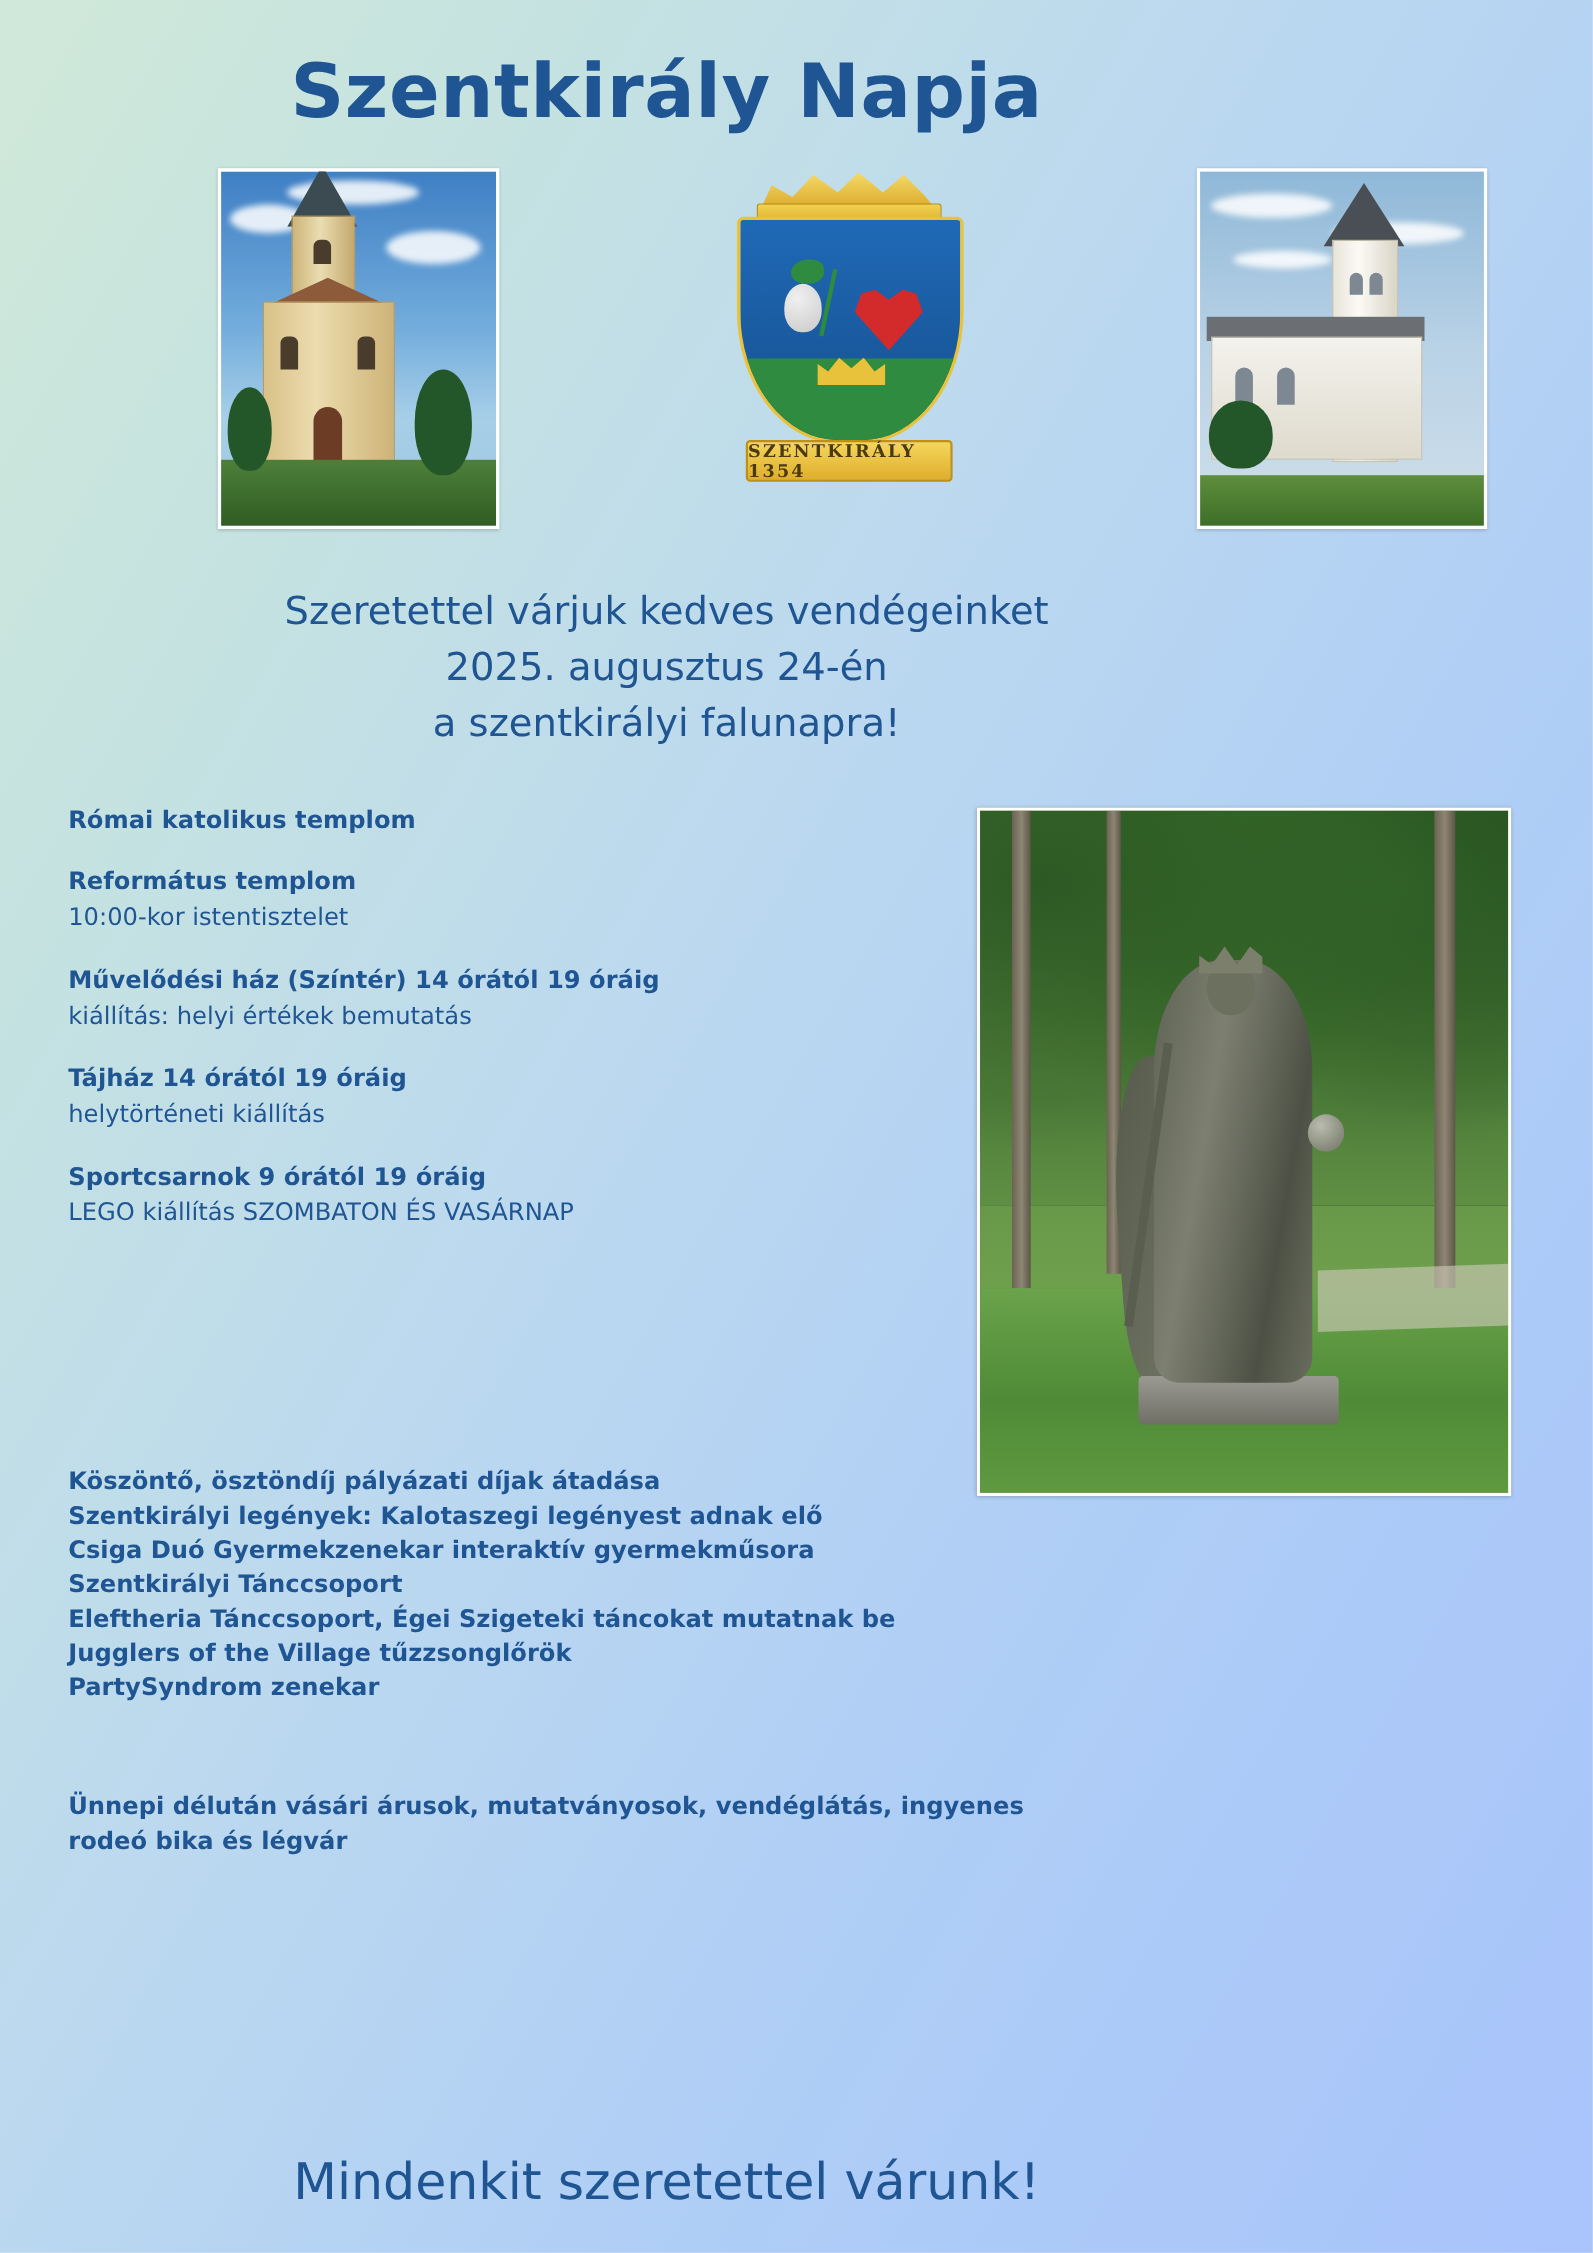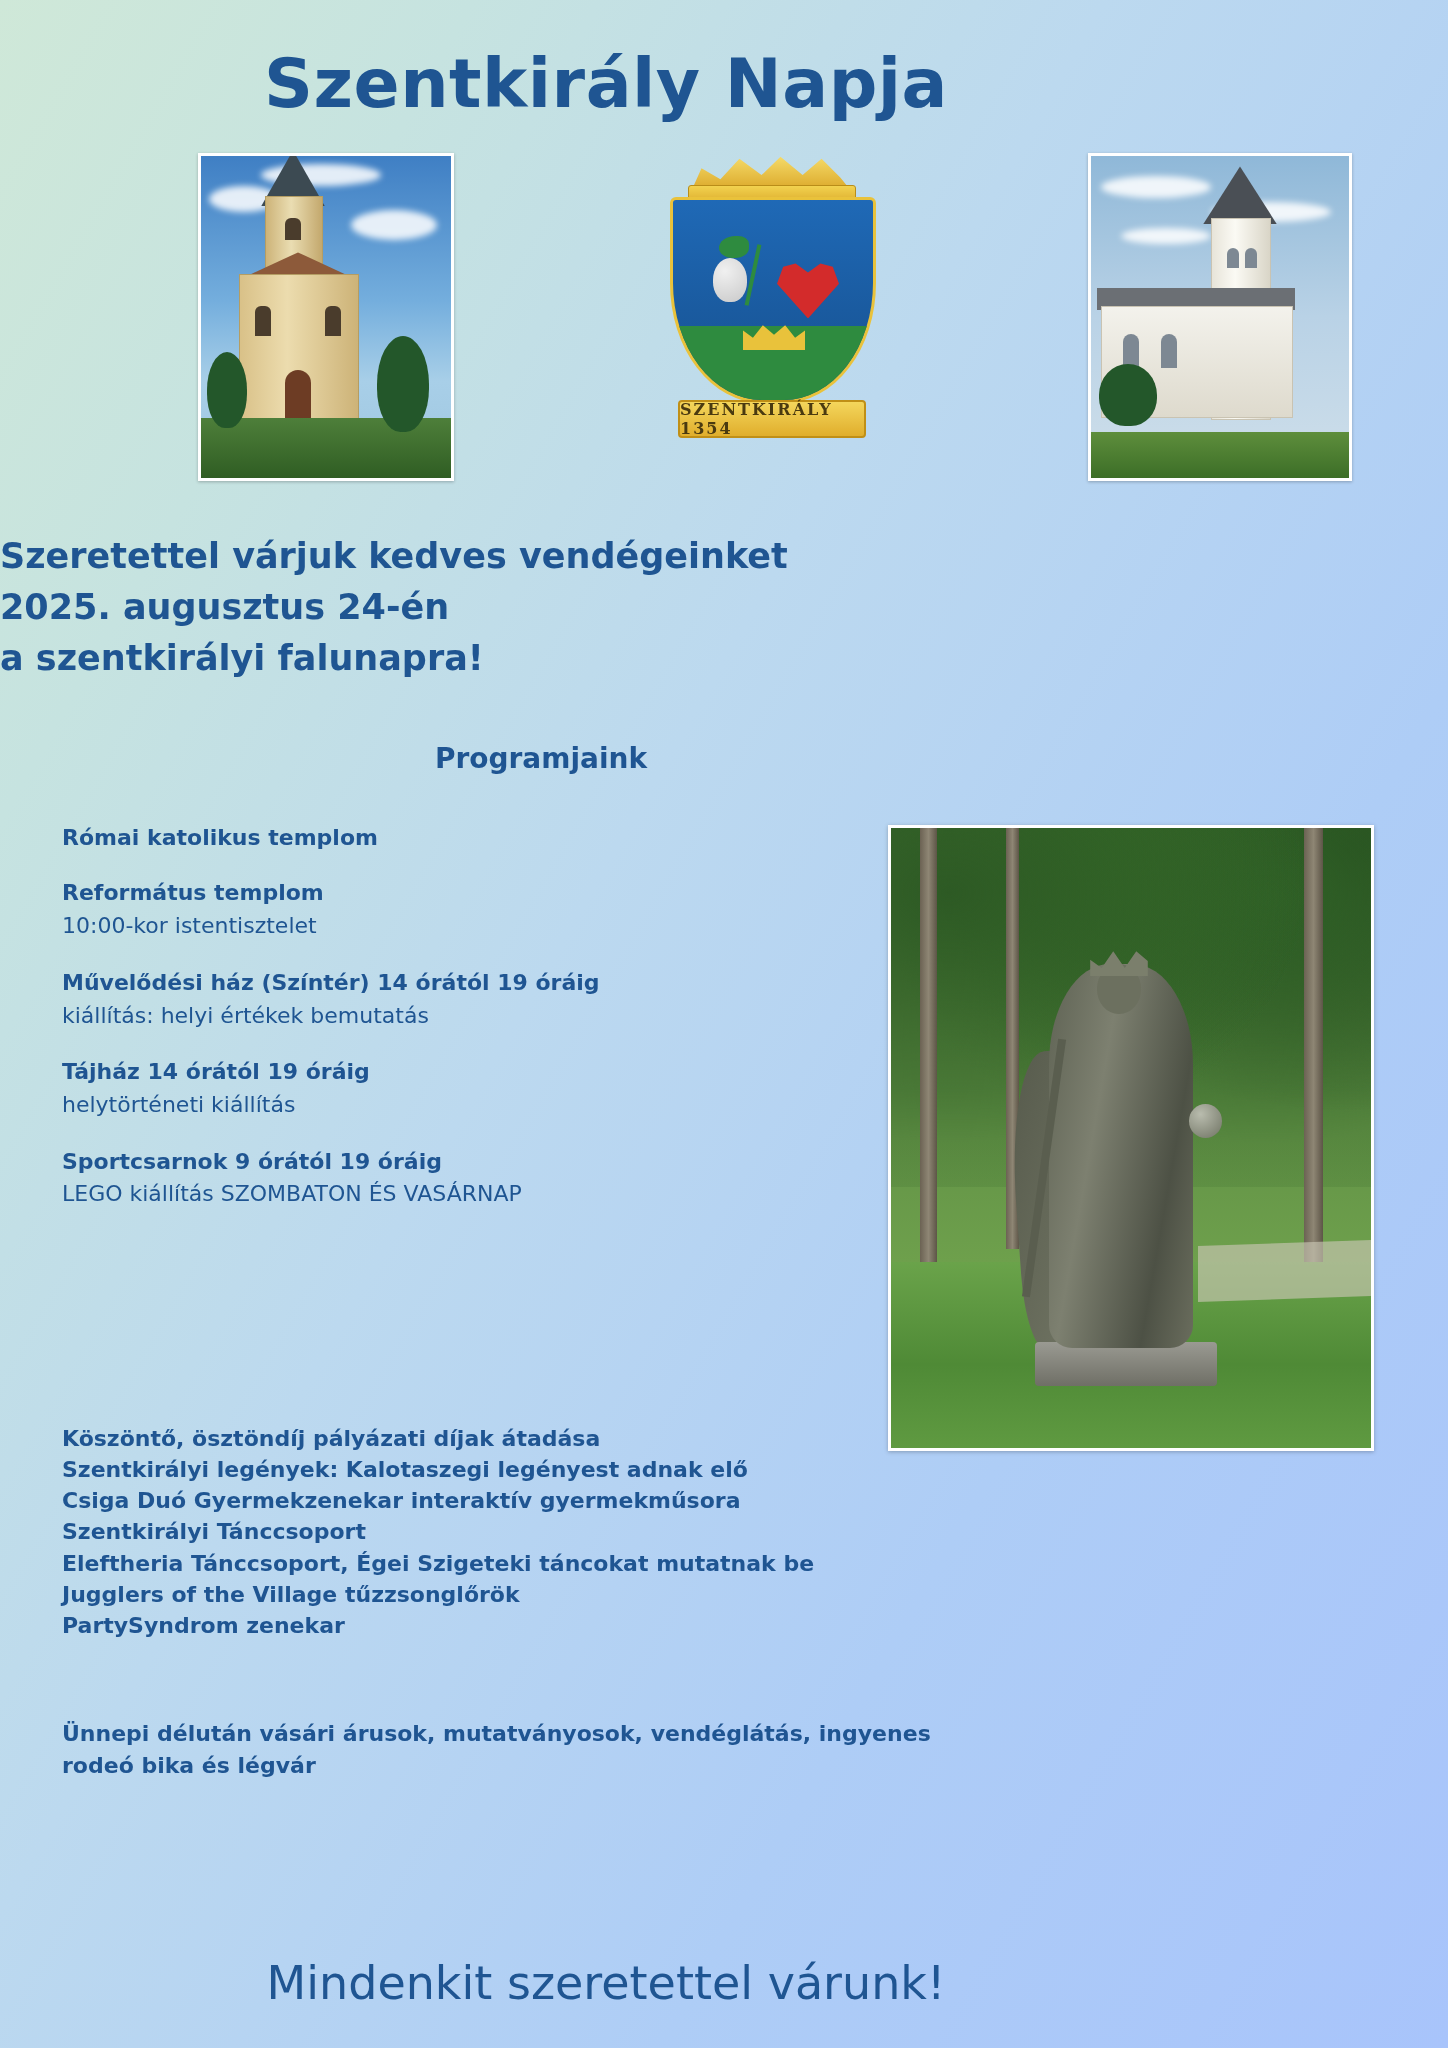--- a/index.html
+++ b/index.html
@@ -263,23 +263,24 @@
     justify-content: center;
     font-size: 16px;
     font-weight: bold;
     letter-spacing: 2px;
     color: #4a3a10;
     font-family: "DejaVu Serif", serif;
   }
 
   
   .welcome {
+    text-align: center;
     margin-top: 56px;
     font-size: 35px;
-    font-weight: bold;
+    font-weight: normal;
     color: #1f5592;
     line-height: 1.45;
   }
   .welcome div { white-space: nowrap; }
 
   .programs-heading {
     text-align: center;
     margin-top: 58px;
     font-size: 28px;
     font-weight: bold;
@@ -508,21 +509,20 @@
     </div>
 
   </div>
 
   <div class="welcome">
     <div>Szeretettel várjuk kedves vendégeinket</div>
     <div>2025. augusztus 24-én</div>
     <div>a szentkirályi falunapra!</div>
   </div>
 
-  <div class="programs-heading">Programjaink</div>
 
   <div class="body-area">
 
     <div class="program-list">
       <div class="prog-item">
         <div class="prog-title">Római katolikus templom</div>
       </div>
       <div class="prog-item">
         <div class="prog-title">Református templom</div>
         <div class="prog-sub">10:00-kor istentisztelet</div>

